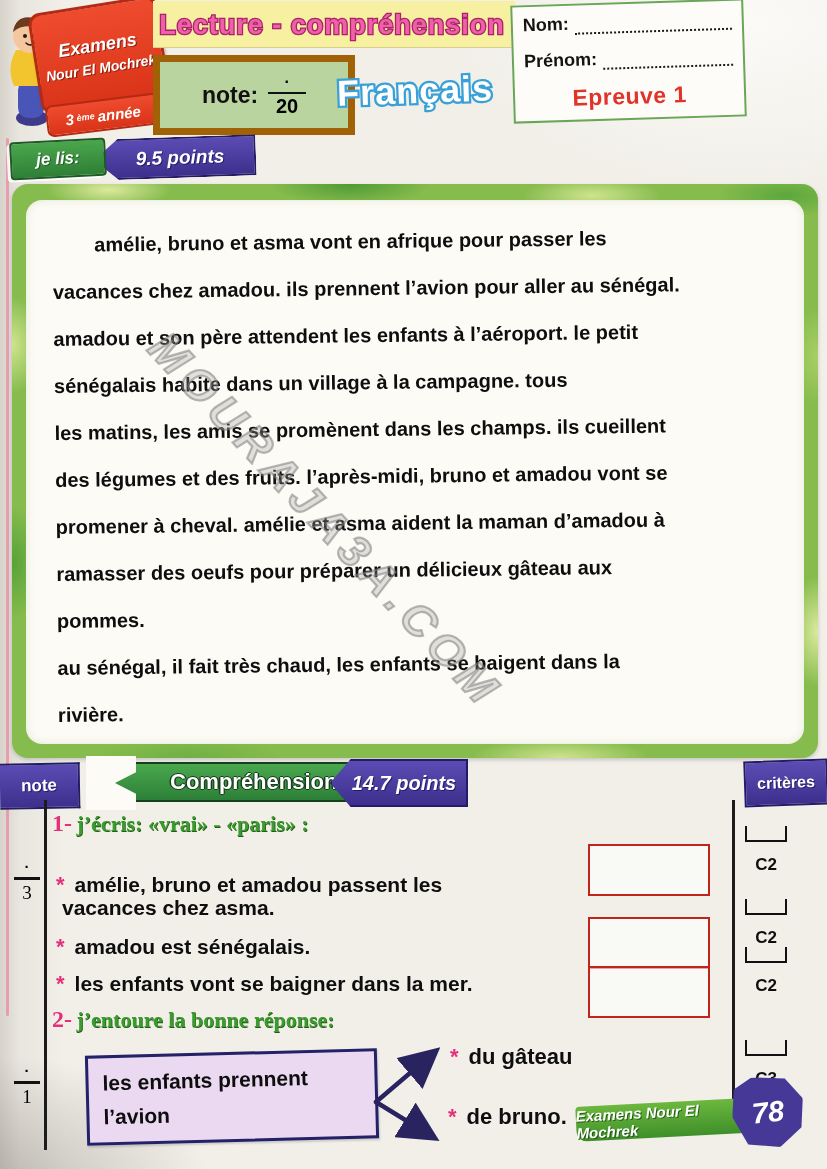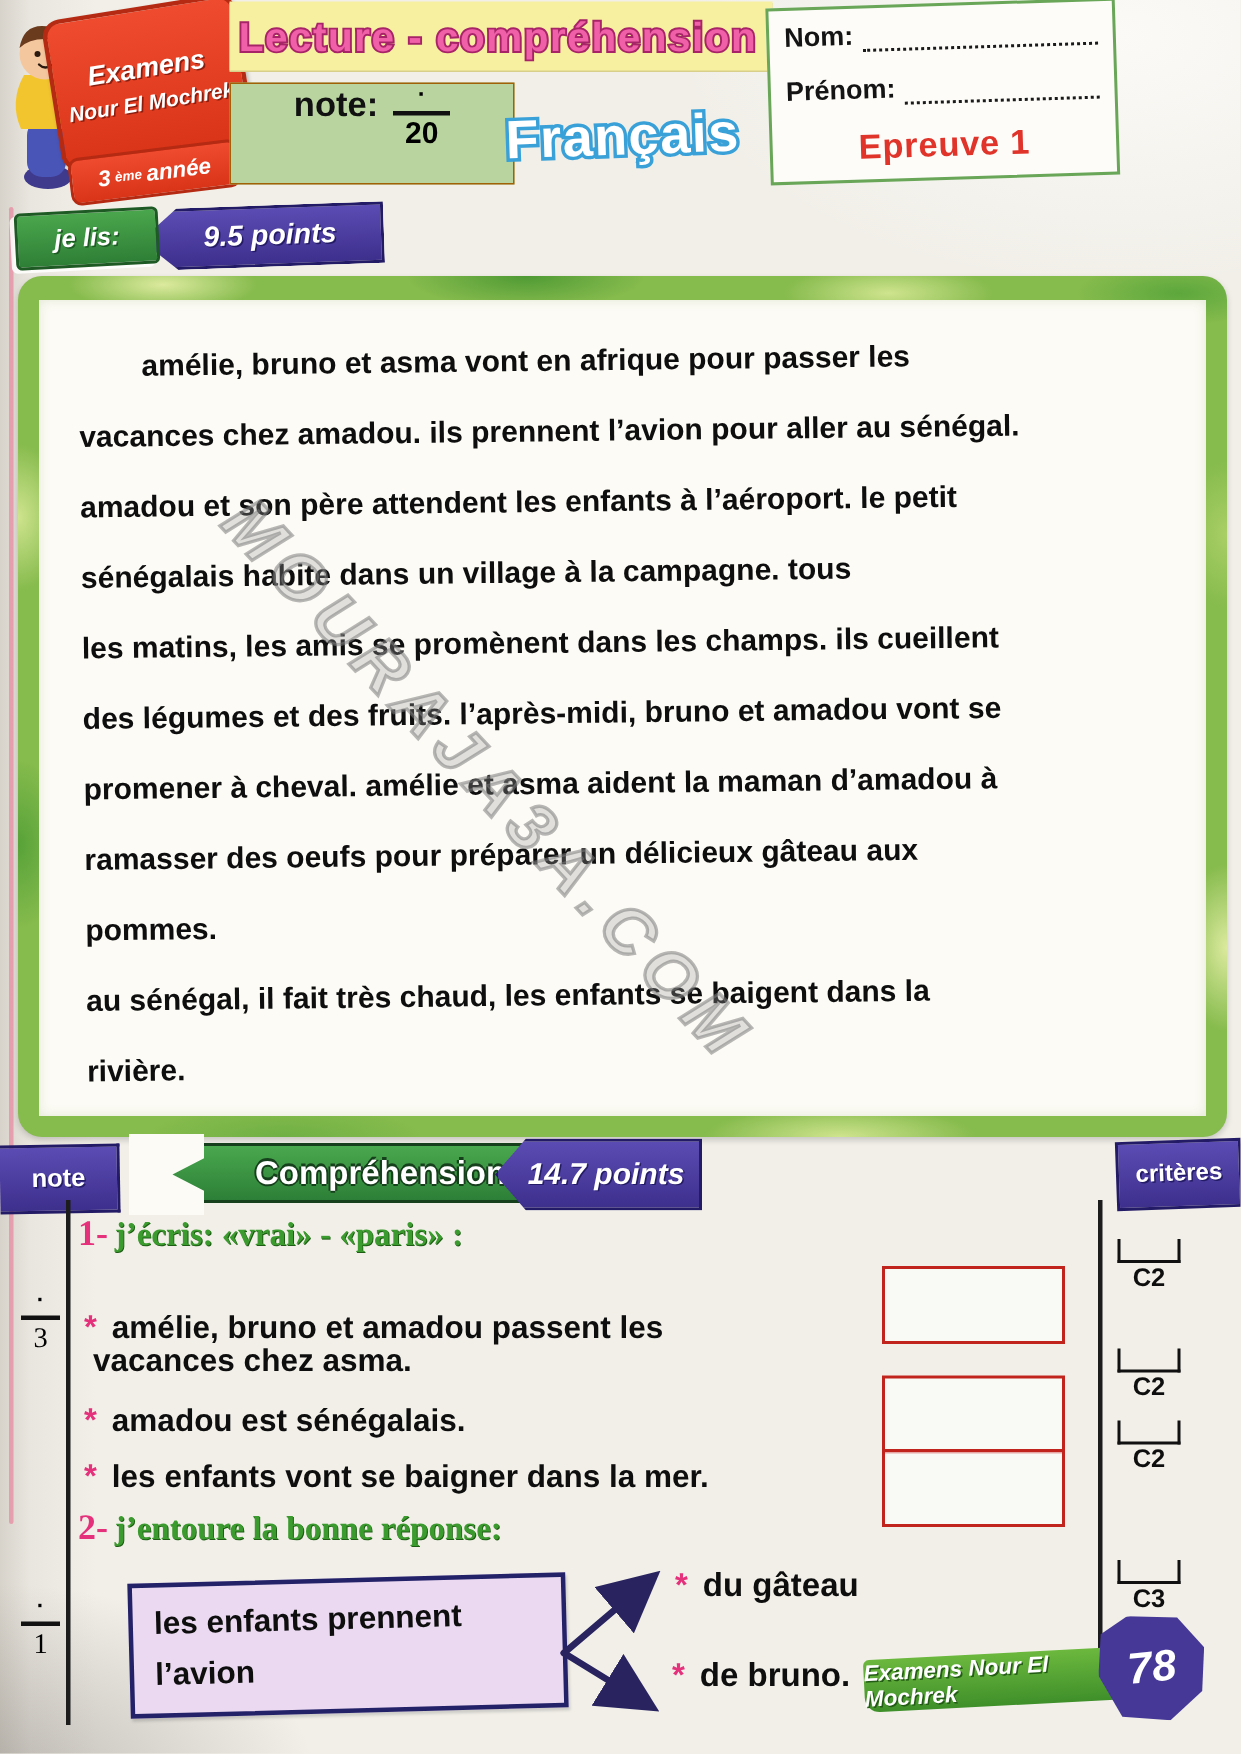--- a/index.html
+++ b/index.html
@@ -25,22 +25,22 @@
   .post{width:7px;height:26px;background:#8a1d0e;transform:rotate(-9deg)}
   .post1{left:64px;top:94px}.post2{left:110px;top:88px}
   .grade{left:46px;top:99px;width:110px;height:28px;background:linear-gradient(#ef4b2e,#d93418);
     border:2px solid #b52a12;border-radius:7px;transform:rotate(-7deg);color:#fff;font-weight:bold;
     font-style:italic;font-size:15px;display:flex;align-items:center;justify-content:center;gap:3px}
   .grade sup{font-size:9px}
 
   
   .title-banner{left:153px;top:1px;width:362px;height:46px;background:#f7f0a0;
     box-shadow:0 1px 0 #d8d08a;display:flex;align-items:center;}
-  .note-box{left:153px;top:55px;width:188px;height:66px;background:#b9d49f;border:1px solid #a16207;
-    display:flex;justify-content:center;gap:10px}
+  .note-box{left:153px;top:55px;width:188px;height:66px;background:#b9d49f;border:7px solid #a16207;
+    display:flex;align-items:center;justify-content:center;gap:10px}
   .note-label{font-weight:bold;font-size:23px;color:#111}
   .frac{display:inline-flex;flex-direction:column;align-items:center;line-height:1}
   .frac .num{font-weight:bold;font-size:16px;padding:0 4px}
   .frac .bar{height:2.5px;background:#111;width:100%;margin:2px 0}
   .frac .den{font-weight:bold;font-size:20px}
   .note-box .frac .bar{width:38px}
   .subject-svg{left:312px;top:62px;transform:rotate(-2deg)}
 
   
   .name-box{left:512px;top:2px;width:233px;height:118px;background:#fdfcf8;border:2px solid #69a658;
@@ -69,21 +69,21 @@
       radial-gradient(100px 28px at 72% 2%, #cfe48e, transparent 70%),
       radial-gradient(90px 28px at 96% 2%, #5ca73c, transparent 75%),
       radial-gradient(46px 70px at 0% 28%, #cfe48e, transparent 70%),
       radial-gradient(46px 80px at 0% 66%, #57a238, transparent 70%),
       radial-gradient(46px 70px at 100% 30%, #a9cf66, transparent 70%),
       radial-gradient(46px 80px at 100% 78%, #dcea9e, transparent 70%),
       radial-gradient(130px 30px at 22% 100%, #6fb044, transparent 70%),
       radial-gradient(130px 30px at 68% 100%, #cfe48e, transparent 70%);
     box-shadow:0 2px 4px rgba(0,0,0,.18)}
   .readinner{position:absolute;left:14px;right:14px;top:16px;bottom:14px;background:#fcfbf5;
-    border-radius:0;box-shadow:inset 0 0 8px rgba(90,120,40,.15)}
+    border-radius:16px;box-shadow:inset 0 0 8px rgba(90,120,40,.15)}
   .rlines{position:absolute;left:26px;top:22px;right:12px;transform:rotate(-.7deg);transform-origin:0 0}
   .rline{font-weight:bold;font-size:20px;color:#0e0e0e;line-height:47px;white-space:nowrap;
     font-family:"Liberation Sans",sans-serif}
   .rline.indent{text-indent:42px}
   .watermark{position:absolute;left:150px;top:122px;transform:rotate(47deg);transform-origin:0 0;
     font-size:45px;font-weight:bold;font-style:italic;letter-spacing:7px;white-space:nowrap;
     color:rgba(160,160,160,.30);-webkit-text-stroke:2.2px rgba(125,125,125,.55)}
 
   
   .note-badge{left:0;top:763px;width:78px;height:42px;background:linear-gradient(#5b4cb4,#3d2f8c);
@@ -120,21 +120,21 @@
   .item{font-weight:bold;font-size:21px;color:#0e0e0e;white-space:nowrap}
   .star{color:#e5307c;font-weight:bold;font-size:22px;margin-right:10px}
   .i1l1{left:56px;top:872px}
   .i1l2{left:62px;top:896px}
   .i2{left:56px;top:934px}
   .i3{left:56px;top:971px}
   .ansbox{left:588px;width:118px;height:48px;border:2.6px solid #c0241d;background:rgba(255,255,255,.6)}
   .b1{top:844px}.b2{top:917px}.b3{top:966px}
   .crit{left:744px;width:44px;display:flex;flex-direction:column;align-items:center}
   .bracket{width:38px;height:14px;border:2.2px solid #111;border-top:none}
-  .clabel{font-weight:bold;font-size:17px;color:#0e0e0e;margin-top:0}
+  .clabel{font-weight:bold;font-size:17px;color:#0e0e0e;margin-top:13px}
   .cm1{top:826px}.cm2{top:899px}.cm3{top:947px}.cm4{top:1040px}
 
   
   .stem-box{left:86px;top:1052px;width:292px;height:90px;background:#ead9f0;border:3.5px solid #232168;
     transform:rotate(-1.5deg);padding:8px 14px;box-sizing:border-box;color:#0e0e0e;
     font-weight:bold;font-size:21px;line-height:34px;box-shadow:1px 2px 2px rgba(0,0,0,.15)}
   .arrows{left:366px;top:1036px}
   .option{font-weight:bold;font-size:22px;color:#0e0e0e;white-space:nowrap}
   .o1{left:450px;top:1044px}
   .o2{left:448px;top:1104px}

